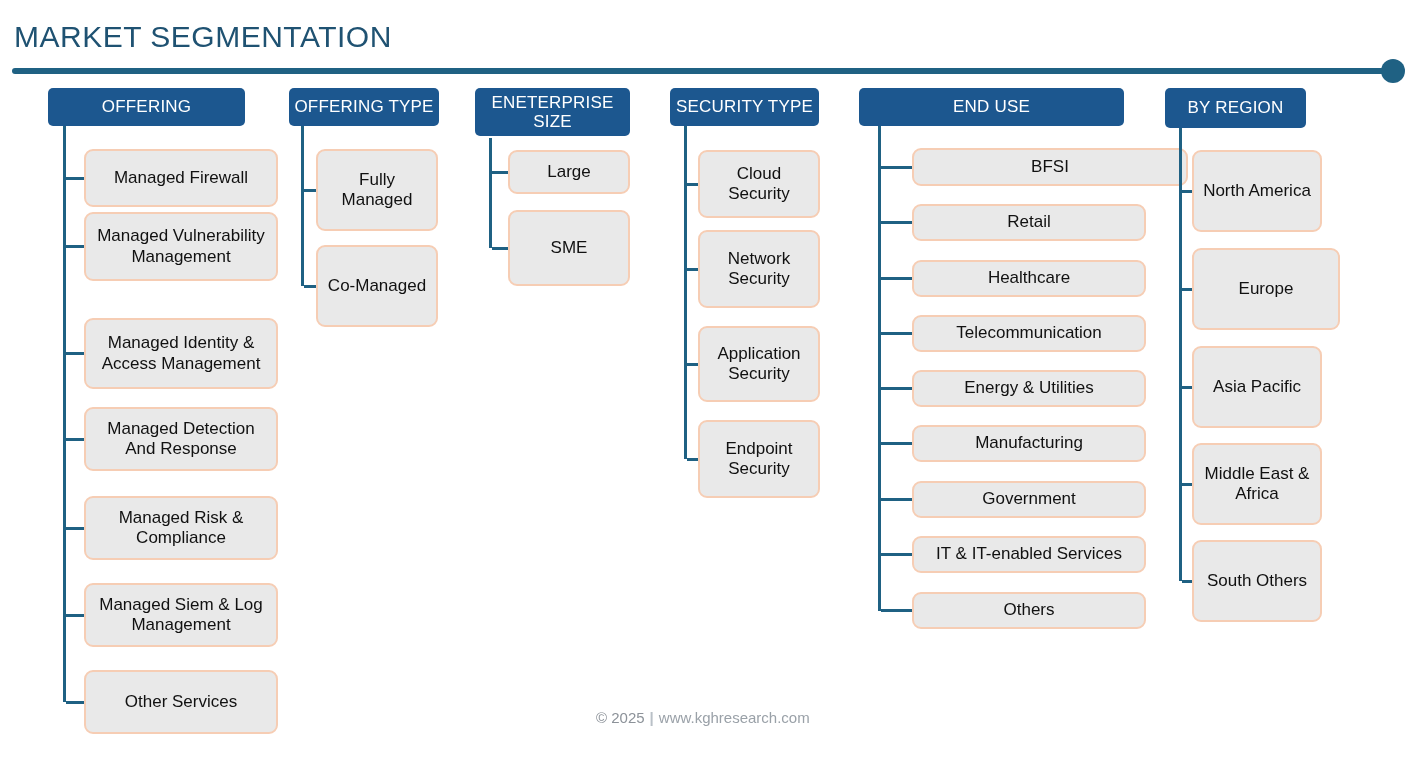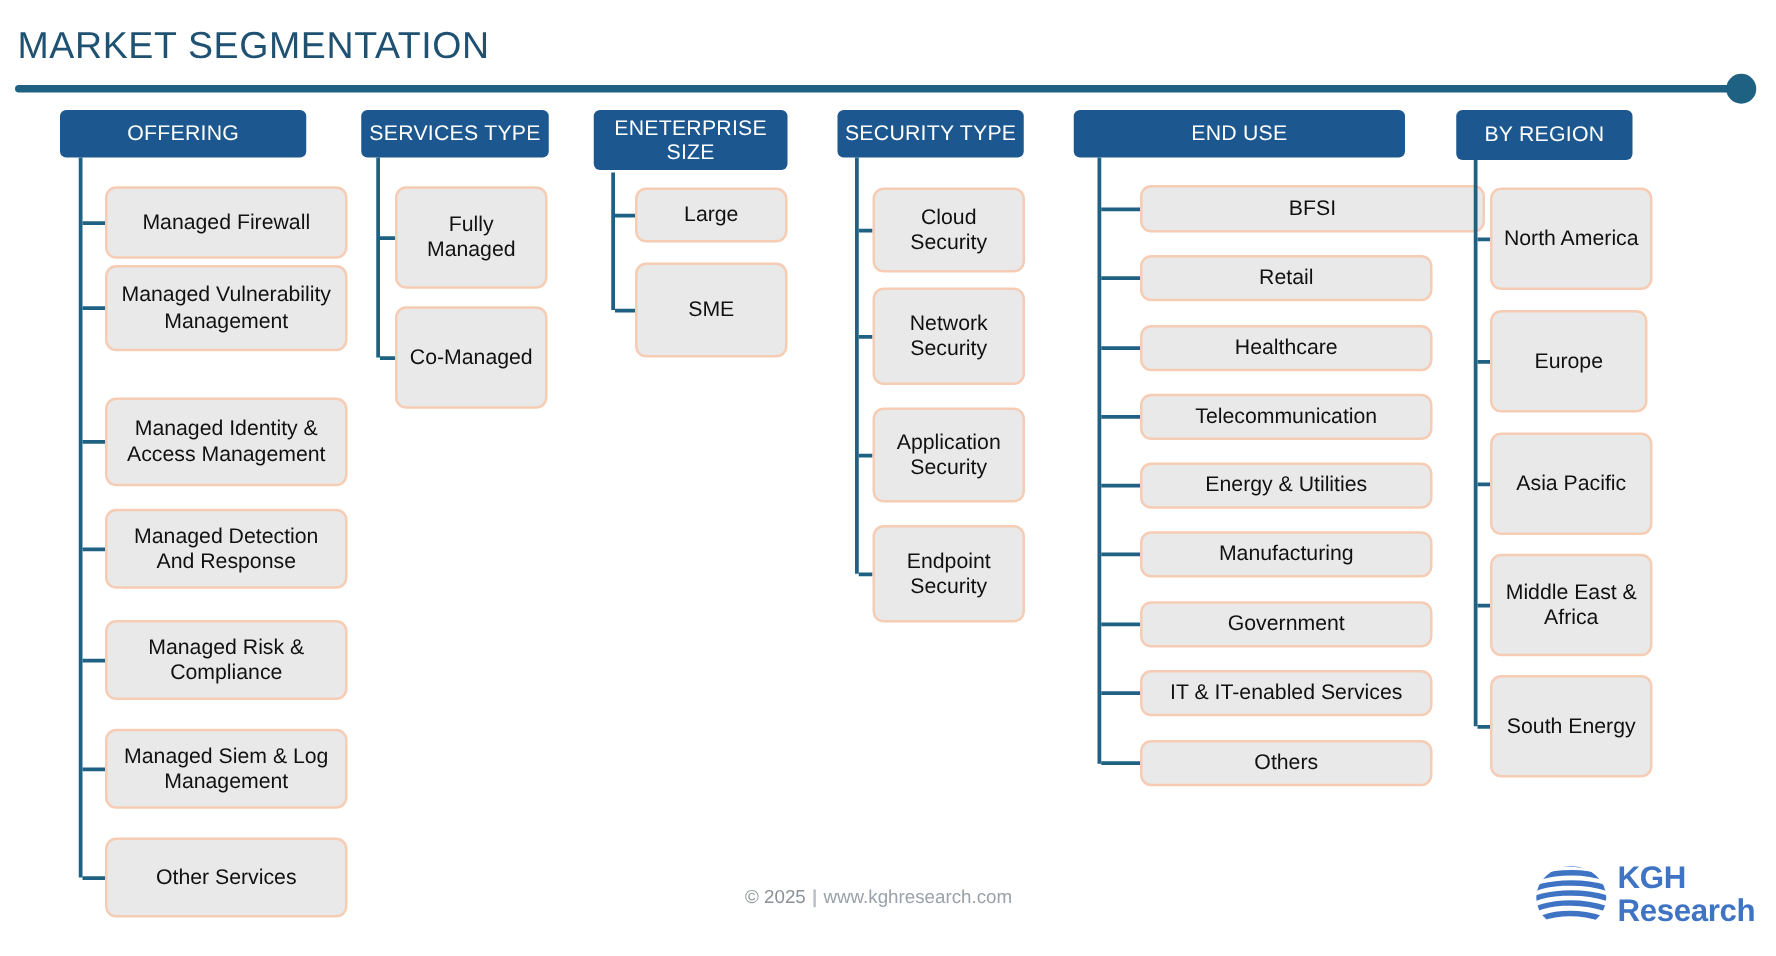--- a/index.html
+++ b/index.html
@@ -160,21 +160,21 @@
         <div class="stub" style="left: 18px; top: 349.5px; width: 18px;"></div>
         <div class="leaf" style="left: 36px; top: 319px; width: 194px; height: 64px;">Managed Detection And Response</div>
         <div class="stub" style="left: 18px; top: 438.5px; width: 18px;"></div>
         <div class="leaf" style="left: 36px; top: 408px; width: 194px; height: 64px;">Managed Risk &amp; Compliance</div>
         <div class="stub" style="left: 18px; top: 525.5px; width: 18px;"></div>
         <div class="leaf" style="left: 36px; top: 495px; width: 194px; height: 64px;">Managed Siem &amp; Log Management</div>
         <div class="stub" style="left: 18px; top: 612.5px; width: 18px;"></div>
         <div class="leaf" style="left: 36px; top: 582px; width: 194px; height: 64px;">Other Services</div>
       </div>
       <div class="column" style="left: 289px;">
-        <div class="col-header" style="width: 150px; height: 38px;">SERVICES TYPE</div>
+        <div class="col-header" style="width: 150px; height: 38px;">OFFERING TYPE</div>
         <div class="trunk" style="left: 12px; top: 38px; height: 160px;"></div>
         <div class="stub" style="left: 15px; top: 100.5px; width: 12px;"></div>
         <div class="leaf" style="left: 27px; top: 61px; width: 122px; height: 82px;">Fully Managed</div>
         <div class="stub" style="left: 15px; top: 196.5px; width: 12px;"></div>
         <div class="leaf" style="left: 27px; top: 157px; width: 122px; height: 82px;">Co-Managed</div>
       </div>
       <div class="column" style="left: 475px;">
         <div class="col-header" style="width: 155px; height: 48px;">ENETERPRISE SIZE</div>
         <div class="trunk" style="left: 14px; top: 50px; height: 110px;"></div>
         <div class="stub" style="left: 17px; top: 82.5px; width: 16px;"></div>
@@ -215,51 +215,28 @@
         <div class="leaf" style="left: 53px; top: 448px; width: 234px; height: 37px;">IT &amp; IT-enabled Services</div>
         <div class="stub" style="left: 22px; top: 521px; width: 31px;"></div>
         <div class="leaf" style="left: 53px; top: 504px; width: 234px; height: 37px;">Others</div>
       </div>
       <div class="column" style="left: 1165px;">
         <div class="col-header" style="width: 141px; height: 40px;">BY  REGION</div>
         <div class="trunk" style="left: 14px; top: 40px; height: 453px;"></div>
         <div class="stub" style="left: 17px; top: 101.5px; width: 10px;"></div>
         <div class="leaf" style="left: 27px; top: 62px; width: 130px; height: 82px;">North America</div>
         <div class="stub" style="left: 17px; top: 199.5px; width: 10px;"></div>
-        <div class="leaf" style="left: 27px; top: 160px; width: 126px; height: 82px;">Europe</div>
+        <div class="leaf" style="left: 27px; top: 160px; width: 148px; height: 82px;">Europe</div>
         <div class="stub" style="left: 17px; top: 297.5px; width: 10px;"></div>
         <div class="leaf" style="left: 27px; top: 258px; width: 130px; height: 82px;">Asia Pacific</div>
         <div class="stub" style="left: 17px; top: 394.5px; width: 10px;"></div>
         <div class="leaf" style="left: 27px; top: 355px; width: 130px; height: 82px;">Middle East &amp; Africa</div>
         <div class="stub" style="left: 17px; top: 491.5px; width: 10px;"></div>
-        <div class="leaf" style="left: 27px; top: 452px; width: 130px; height: 82px;">South Energy</div>
+        <div class="leaf" style="left: 27px; top: 452px; width: 130px; height: 82px;">South Others</div>
       </div>
     </div>
 
   <div id="footer-credit">
     <span>© 2025</span><span class="sep">|</span><span class="url">www.kghresearch.com</span>
   </div>
 
-  <div id="logo">
-    <span id="logo-mark">
-      <svg width="62" height="52" viewBox="0 0 62 52" aria-hidden="true">
-        <defs>
-          <clipPath id="sphereClip">
-            <ellipse cx="31" cy="26" rx="28" ry="25"></ellipse>
-          </clipPath>
-        </defs>
-        <g clip-path="url(#sphereClip)" fill="none" stroke="#3f74c4" stroke-width="4.4" stroke-linecap="round">
-          <path d="M-4 8 C 10 -2, 34 -3, 52 3"></path>
-          <path d="M-6 16 C 8 5, 38 3, 60 11"></path>
-          <path d="M-7 24 C 6 13, 40 11, 64 20"></path>
-          <path d="M-7 32 C 6 21, 40 19, 64 28"></path>
-          <path d="M-5 40 C 8 29, 38 27, 62 36"></path>
-          <path d="M-1 47 C 12 38, 34 36, 56 43"></path>
-        </g>
-      </svg>
-    </span>
-    <span id="logo-text">
-      <span>KGH</span><br>
-      <span>Research</span>
-    </span>
-  </div>
 
 </div>
 
 </body></html>

